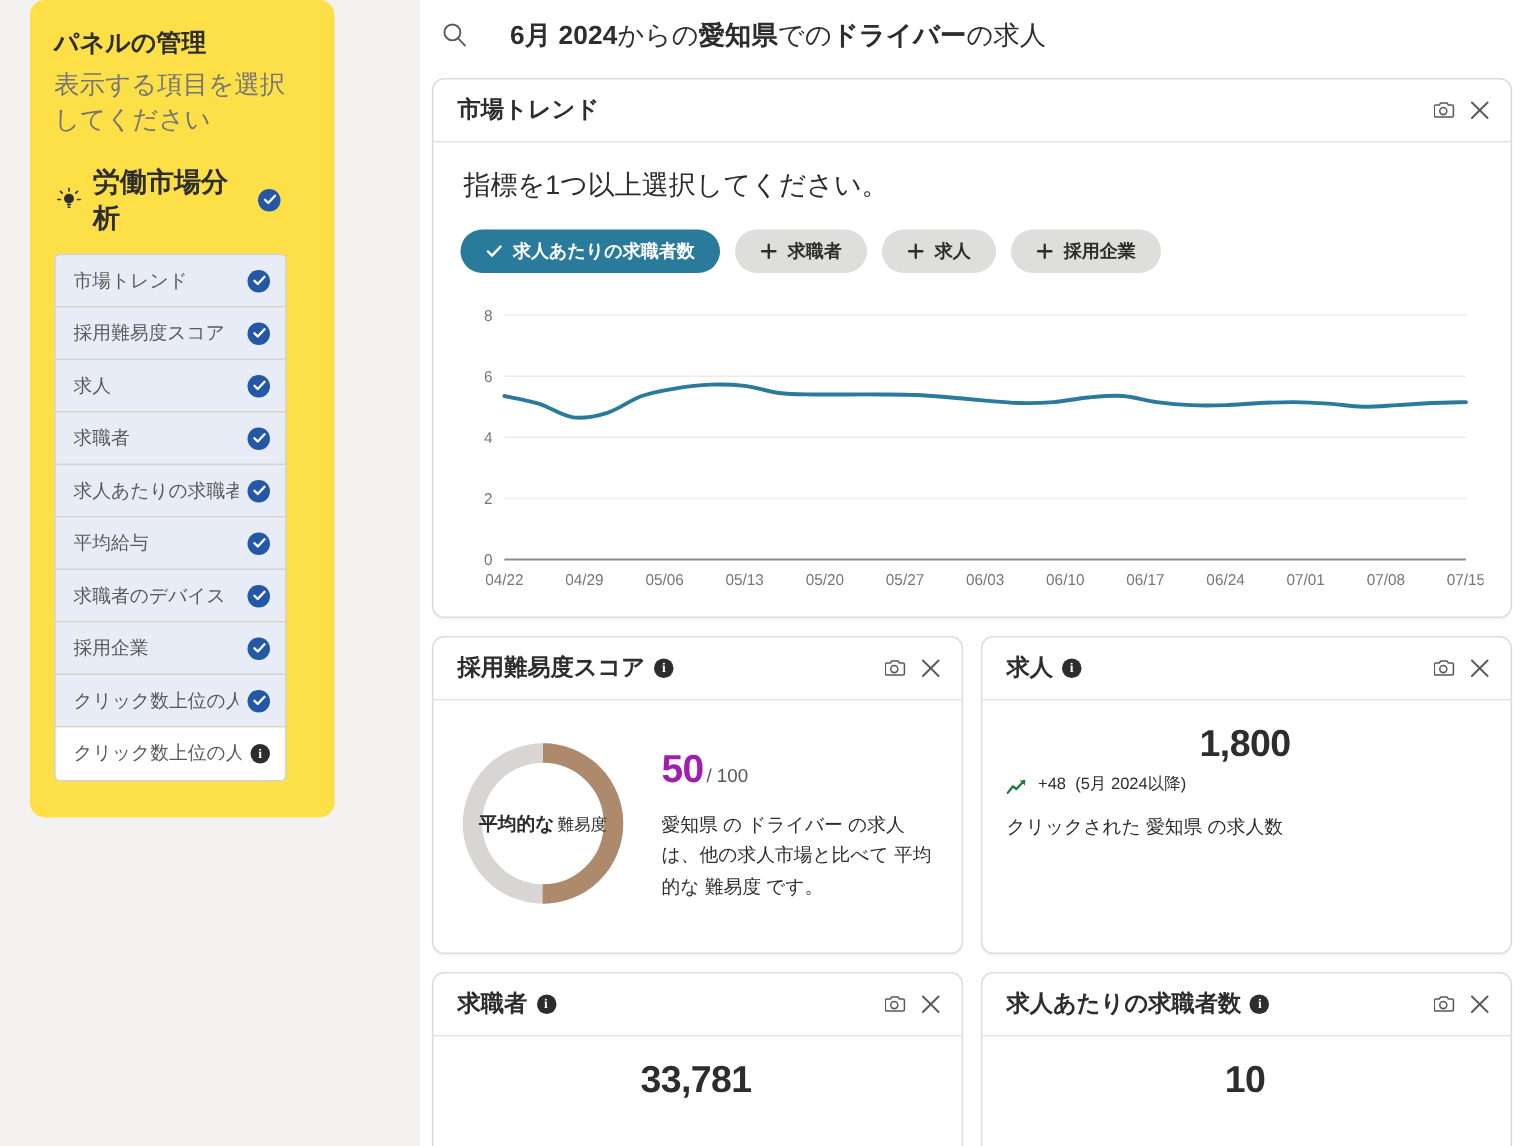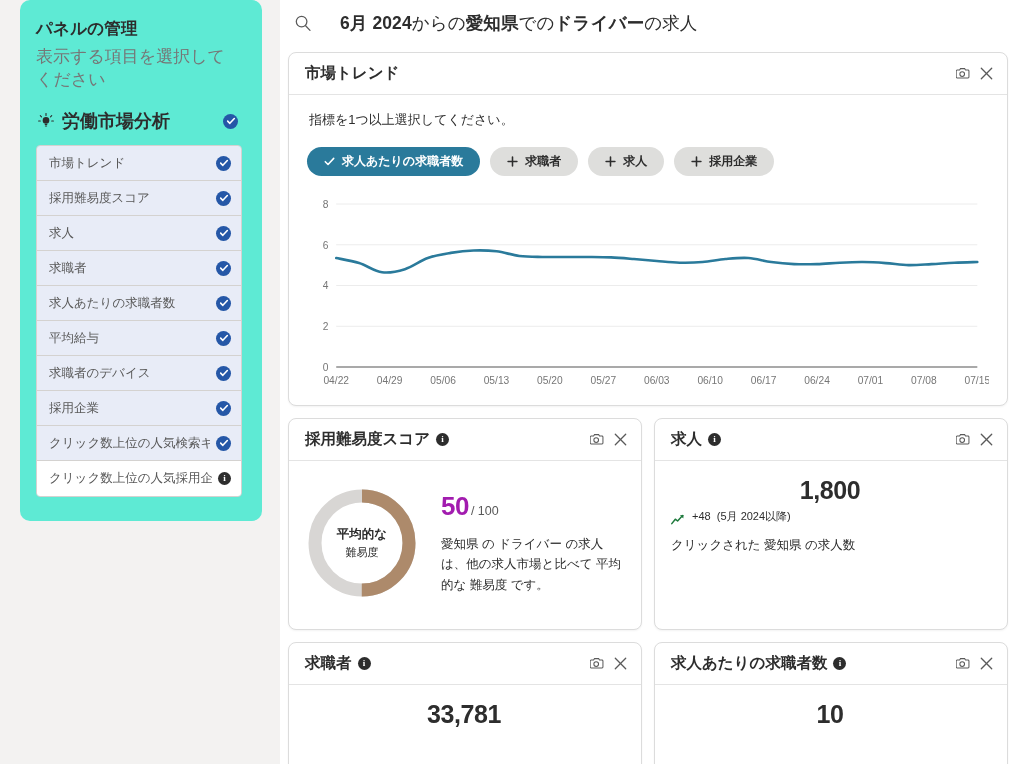--- a/index.html
+++ b/index.html
@@ -14,24 +14,24 @@
   #app { position: relative; width: 1024px; height: 764px; display: flex; }
 
   
   #sidebar-col {
     width: 280px; flex: 0 0 280px;
     background: #f3f2f1;
     padding: 0;
   }
   #sidebar-panel {
     margin: 0 0 0 20px;
-    width: 242px;
-    background: #5eead4;
+    width: 203px;
+    background: #fde047;
     border-radius: 10px;
-    padding: 18px 20px 24px 16px;
+    padding: 18px 32px 24px 16px;
     min-height: 500px;
   }
   #sidebar-title {
     font-size: 16.5px; font-weight: bold; color: #2d2d2d;
     letter-spacing: .2px; margin: 0 0 5px 0;
   }
   #sidebar-subtitle {
     font-size: 17px; color: #767676; margin: 0 0 18px 0;
   }
   .group-head {
@@ -111,21 +111,21 @@
     white-space: nowrap;
   }
   .card-actions { display: flex; align-items: center; gap: 9px; }
   .icon-btn { cursor: pointer; display: block; }
   .cam-icon { width: 15px; height: 15px; display: block; }
   .close-icon { width: 13px; height: 13px; display: block; }
 
   
   #trend-card { margin: 12px 0 0 0; }
   #trend-body { padding: 16px 18px 10px 18px; }
-  #metric-hint { font-size: 13px; color: #2d2d2d; margin: 0 0 18px 2px; }
+  #metric-hint { font-size: 18px; color: #2d2d2d; margin: 0 0 18px 2px; }
   #metric-pills { display: flex; gap: 10px; align-items: center; margin-bottom: 14px; }
   .pill {
     display: inline-flex; align-items: center; gap: 7px;
     height: 29px; padding: 0 17px; border-radius: 15px;
     font-size: 12px; font-weight: bold; cursor: pointer;
     border: none; white-space: nowrap;
   }
   .pill.sel { background: #2a7a9b; color: #ffffff; }
   .pill.unsel { background: #dededc; color: #2d2d2d; }
   .pill svg { width: 11px; height: 11px; display: block; }
@@ -135,21 +135,21 @@
 
   
   #row2 { display: flex; gap: 12px; margin-top: 12px; }
   #row3 { display: flex; gap: 12px; margin-top: 12px; }
   .half { flex: 1 1 0; min-width: 0; }
 
   #difficulty-body { display: flex; align-items: center; gap: 20px; padding: 18px 18px 22px 14px; height: 168px; }
   .donut-wrap { position: relative; width: 118px; height: 118px; flex: 0 0 118px; }
   .donut-wrap svg { display: block; }
   .donut-center {
-    position: absolute; inset: 0; display: flex; flex-direction: column;
+    position: absolute; inset: 0; display: flex; flex-direction: row;
     align-items: center; justify-content: center; gap: 2px;
   }
   .donut-l1 { font-size: 12.5px; font-weight: bold; color: #2d2d2d; }
   .donut-l2 { font-size: 11px; color: #2d2d2d; }
   .diff-right { flex: 1; min-width: 0; }
   .score-line { display: flex; align-items: baseline; gap: 2px; margin-bottom: 12px; }
   .score-num { font-size: 26px; font-weight: bold; color: #a21caf; letter-spacing: -.5px; }
   .score-den { font-size: 12.5px; color: #595959; }
   .diff-desc { font-size: 12.5px; line-height: 1.62; color: #2d2d2d; }
 

